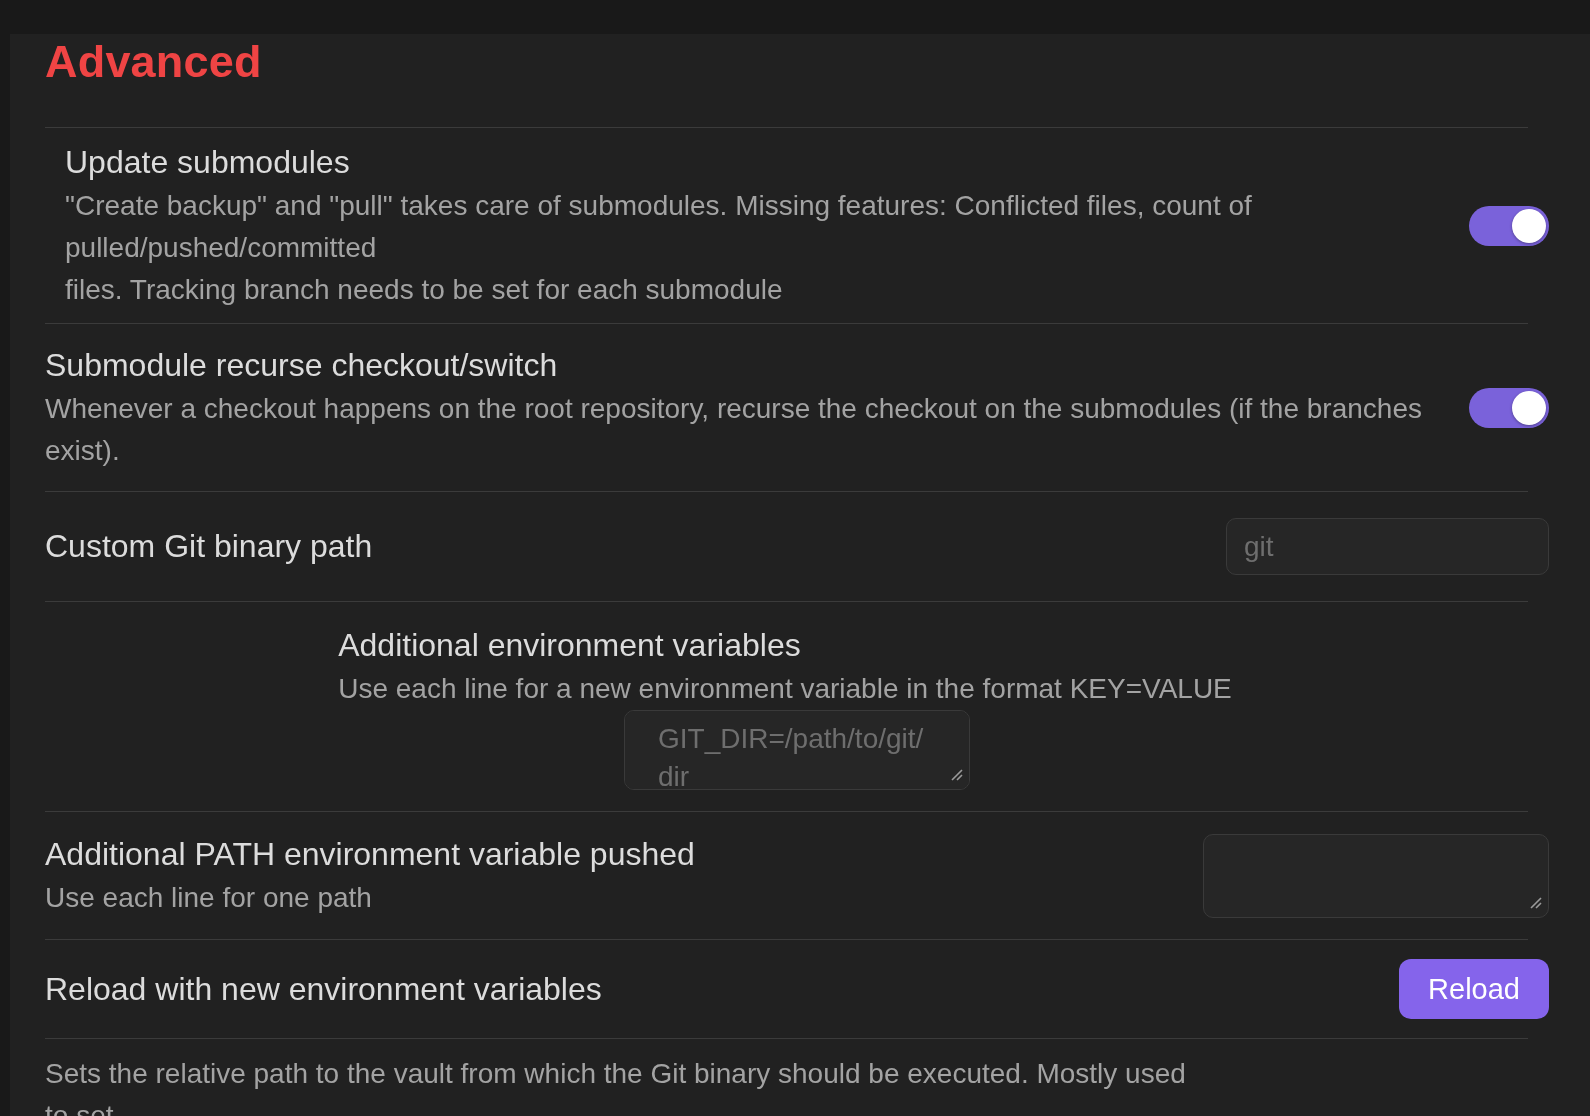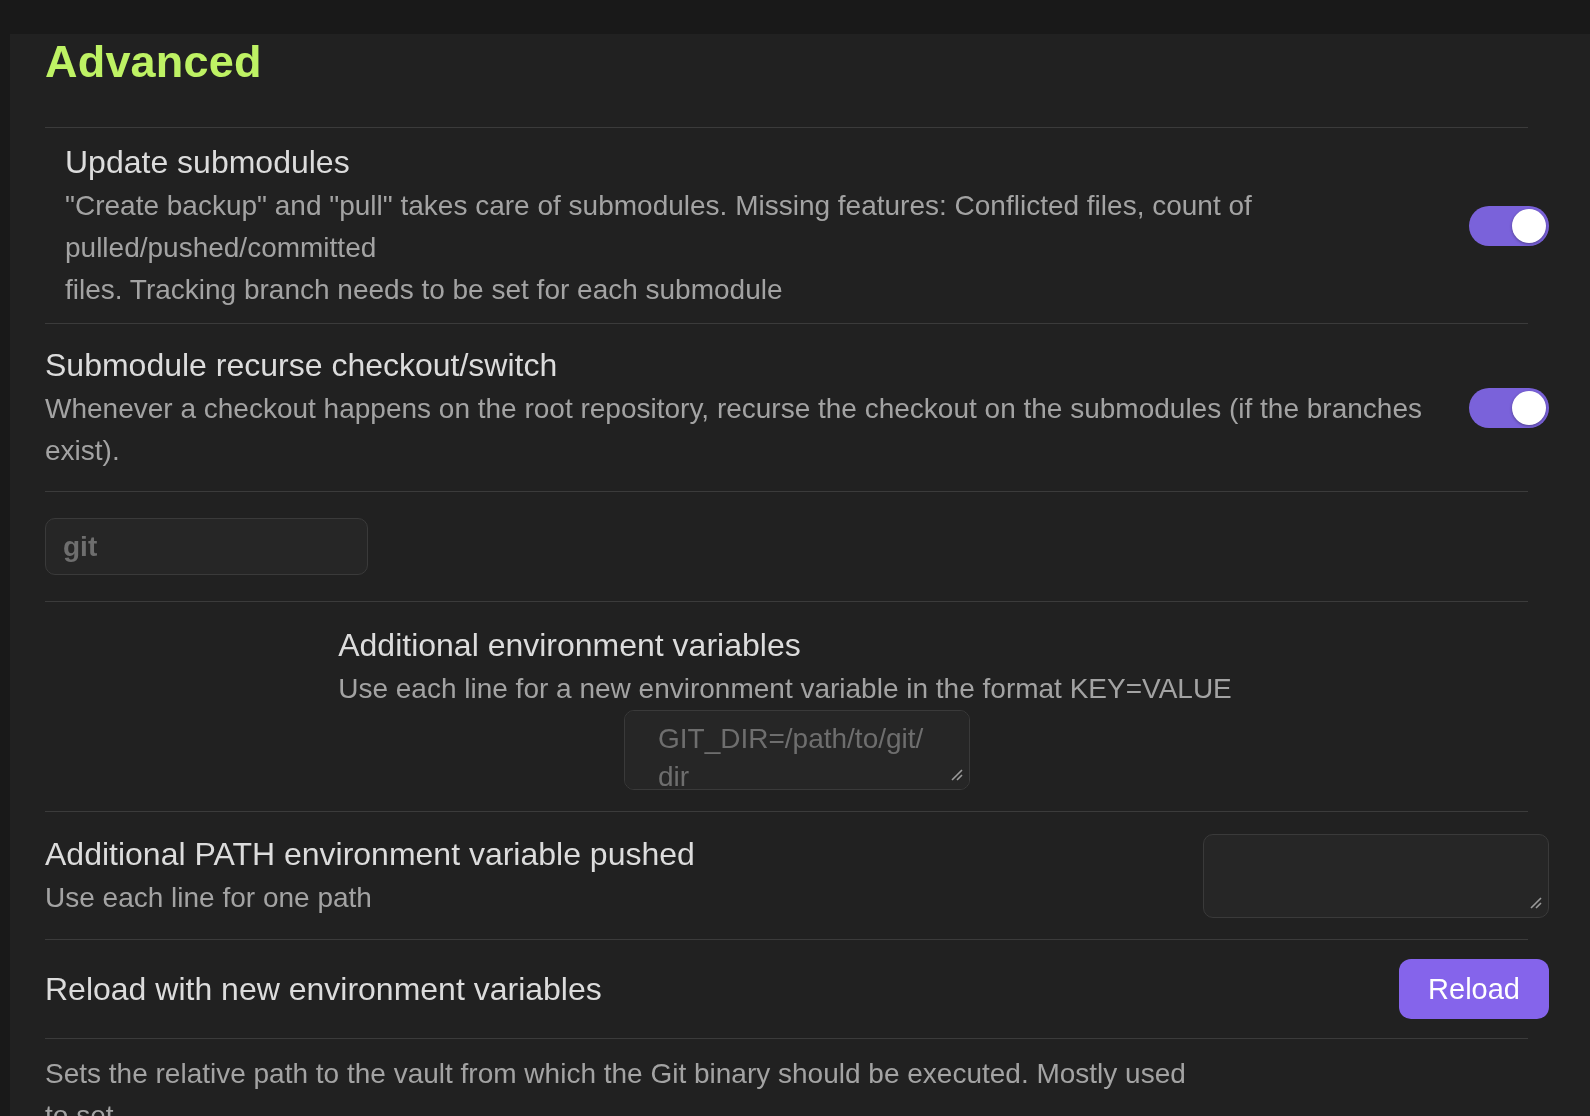--- a/index.html
+++ b/index.html
@@ -13,21 +13,21 @@
     margin-left: 10px;
     height: 100%;
     background: #212121;
     padding: 0 41px 0 35px;
   }
   .page-heading {
     margin-top: 34px;
     font-size: 45px;
     line-height: 55px;
     font-weight: 700;
-    color: #bef264;
+    color: #ef4444;
     letter-spacing: 0.2px;
   }
   .divider {
     height: 1px;
     width: calc(100% - 21px);
     background: #3b3b3b;
   }
   .divider.after-heading { margin-top: 38px; }
 
   .setting-row { display: flex; align-items: center; }
@@ -75,21 +75,20 @@
   .text-field {
     width: 323px; height: 57px;
     background: #262626;
     border: 1px solid #3a3a3a;
     border-radius: 10px;
     color: #d6d6d6;
     font-size: 28px;
     padding: 0 17px;
     outline: none;
     font-family: inherit;
-    font-weight: bold;
   }
   .text-field::placeholder { color: #6e6e6e; }
 
   
   .textarea-wrap { position: relative; }
   .textarea-field {
     display: block;
     width: 346px; height: 80px;
     background: #262626;
     border: 1px solid #3a3a3a;
@@ -156,20 +155,24 @@
     <div class="setting-control">
       <div class="toggle" style="background-color: rgb(122, 98, 218);">
         <div class="knob"></div>
       </div>
     </div>
   </div>
 
   <div class="divider"></div>
 
   <div class="setting-row p26">
+    <div class="setting-info">
+      <div class="setting-name">Custom Git binary path</div>
+
+    </div>
     <div class="setting-control">
       <input type="text" class="text-field" placeholder="git" style="">
     </div>
   </div>
 
   <div class="divider"></div>
 
   <div class="setting-row p21">
     <div class="setting-info">
       <div class="setting-name">Additional environment variables</div>

